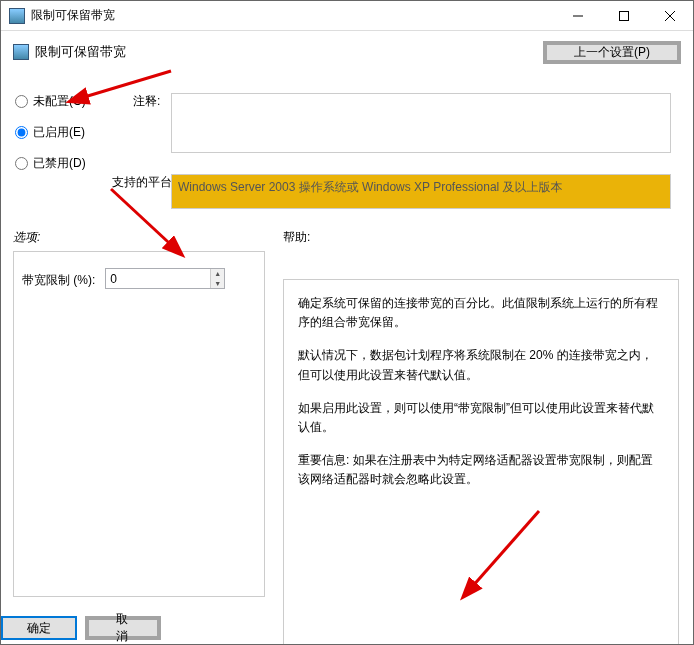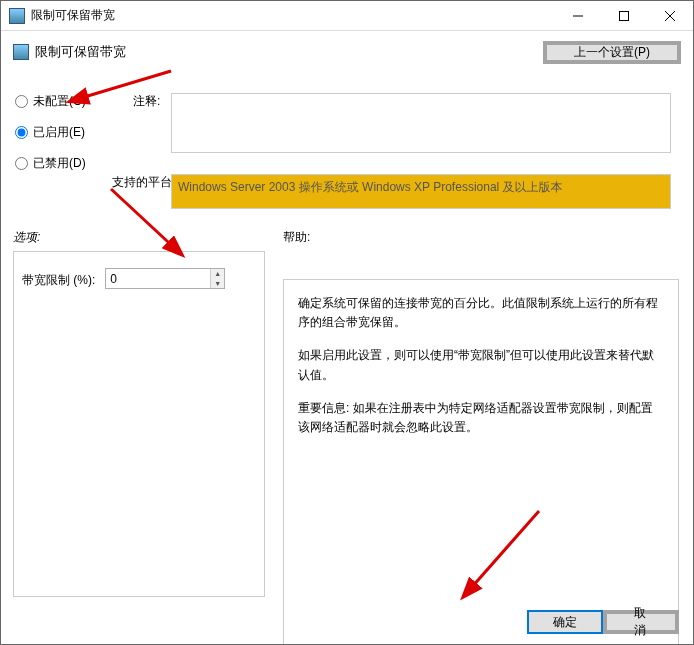--- a/index.html
+++ b/index.html
@@ -26,21 +26,21 @@
     .lbl-options { position: absolute; left: 12px; top: 228px; font-style: italic; }
     .lbl-help { position: absolute; left: 282px; top: 228px; text-align: right; }
     .options-panel { position: absolute; left: 12px; top: 250px; width: 252px; height: 346px; border: 1px solid #ccc; padding: 16px 8px; }
     .opt-row { display: flex; align-items: flex-end; gap: 10px; }
     .spinner { display: flex; align-items: center; border: 1px solid #abadb3; height: 21px; width: 120px; }
     .spinner input { border: none; outline: none; width: 100%; padding: 0 4px; font-size: 12px; }
     .spinner .arrows { width: 16px; height: 100%; border-left: 1px solid #ccc; display: flex; flex-direction: column; }
     .spinner .ar { flex: 1; display: flex; align-items: center; justify-content: center; font-size: 7px; color: #555; background: #f0f0f0; }
     .help-panel { position: absolute; left: 282px; top: 250px; width: 396px; height: 390px; border: 1px solid #ccc; padding: 14px 14px; overflow-y: auto; line-height: 1.6; margin-top: 28px; }
     .help-panel p { margin: 0 0 14px 0; }
-    .bottom-btns { position: absolute; left: 0; bottom: 10px; width: 100%; display: flex; justify-content: flex-end; padding-right: 14px; }
+    .bottom-btns { position: absolute; left: 0; bottom: 4px; width: 100%; display: flex; justify-content: flex-start; gap: 8px; padding-right: 14px; }
     .bottom-btns .btn { width: 76px; height: 24px; }
     .arrow { position: absolute; pointer-events: none; }
     .arrow svg { overflow: visible; }
   </style>
 </head>
 <body>
 
 <div class="titlebar">
   <div class="ticon"></div>
   <div class="ttxt">限制可保留带宽</div>
@@ -104,20 +104,21 @@
       <div class="arrows">
         <div class="ar">▲</div>
         <div class="ar">▼</div>
       </div>
     </div>
   </div>
 </div>
 
 <div class="help-panel">
   <p>确定系统可保留的连接带宽的百分比。此值限制系统上运行的所有程序的组合带宽保留。</p>
+  <p>默认情况下，数据包计划程序将系统限制在 20% 的连接带宽之内，但可以使用此设置来替代默认值。</p>
   <p>如果启用此设置，则可以使用“带宽限制”但可以使用此设置来替代默认值。</p>
   <p>重要信息: 如果在注册表中为特定网络适配器设置带宽限制，则配置该网络适配器时就会忽略此设置。</p>
 </div>
 
 <div class="bottom-btns">
   <div class="btn primary">确定</div>
   <div class="btn">取消</div>
 </div>
 
 <div class="arrow" style="left:60px; top:65px;">

